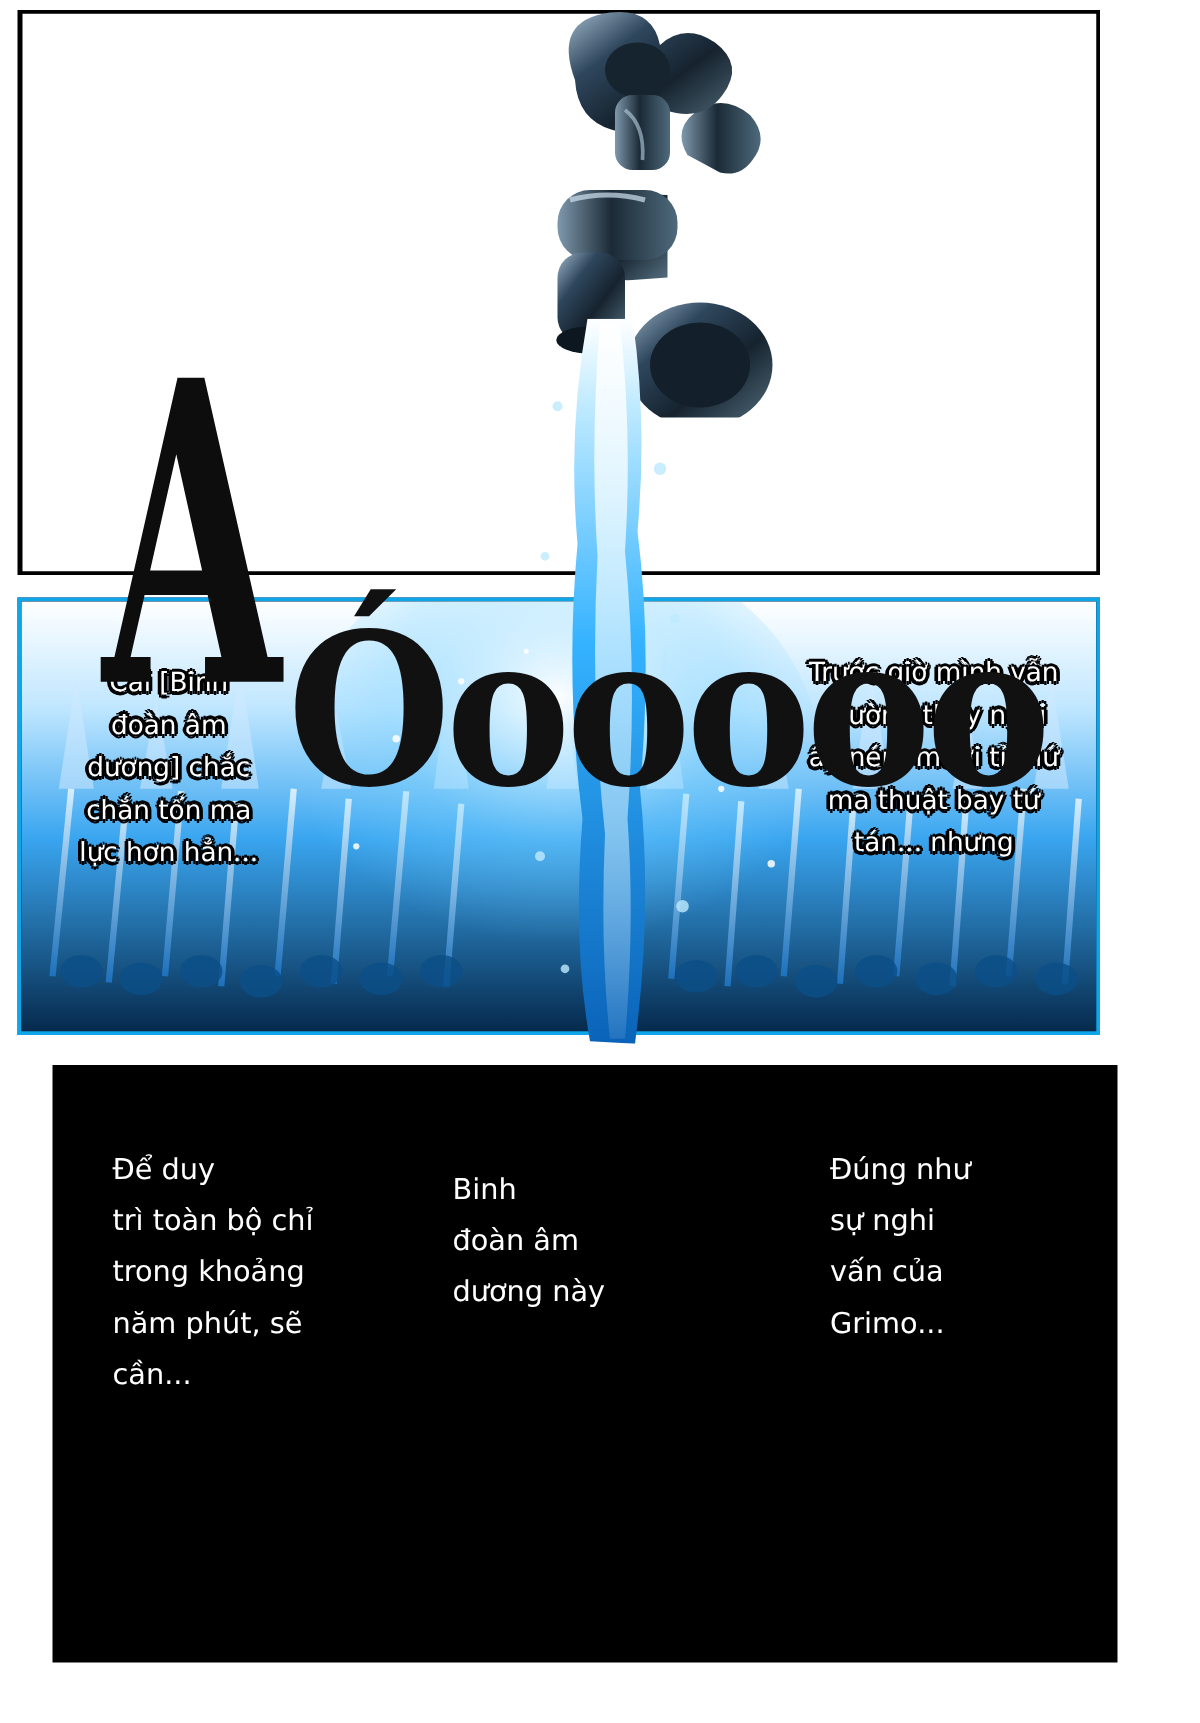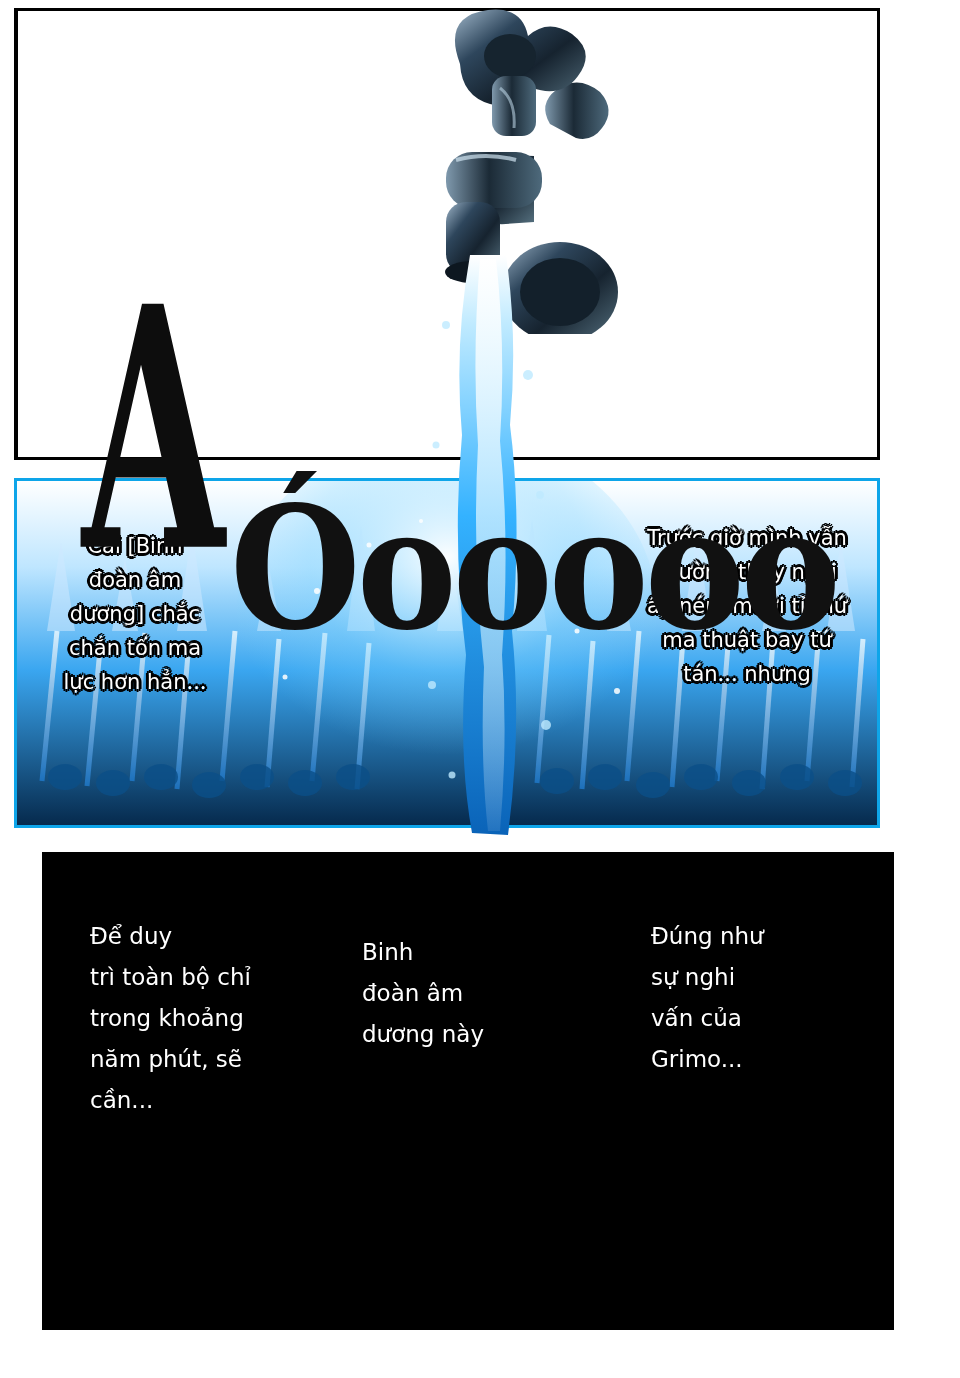--- a/index.html
+++ b/index.html
@@ -335,19 +335,19 @@
     <div class="bp-col" style="left:48px; top:64px; width:230px;">Để duy
 trì toàn bộ chỉ
 trong khoảng
 năm phút, sẽ
 cần...</div>
 
     <div class="bp-col" style="left:320px; top:80px; width:220px;">Binh
 đoàn âm
 dương này</div>
 
-    <div class="bp-col" style="left:609px; top:64px; width:190px;">Đúng như
+    <div class="bp-col" style="left:622px; top:64px; width:190px;">Đúng như
 sự nghi
 vấn của
 Grimo...</div>
   </div>
 
 </div>
 
 </body></html>

